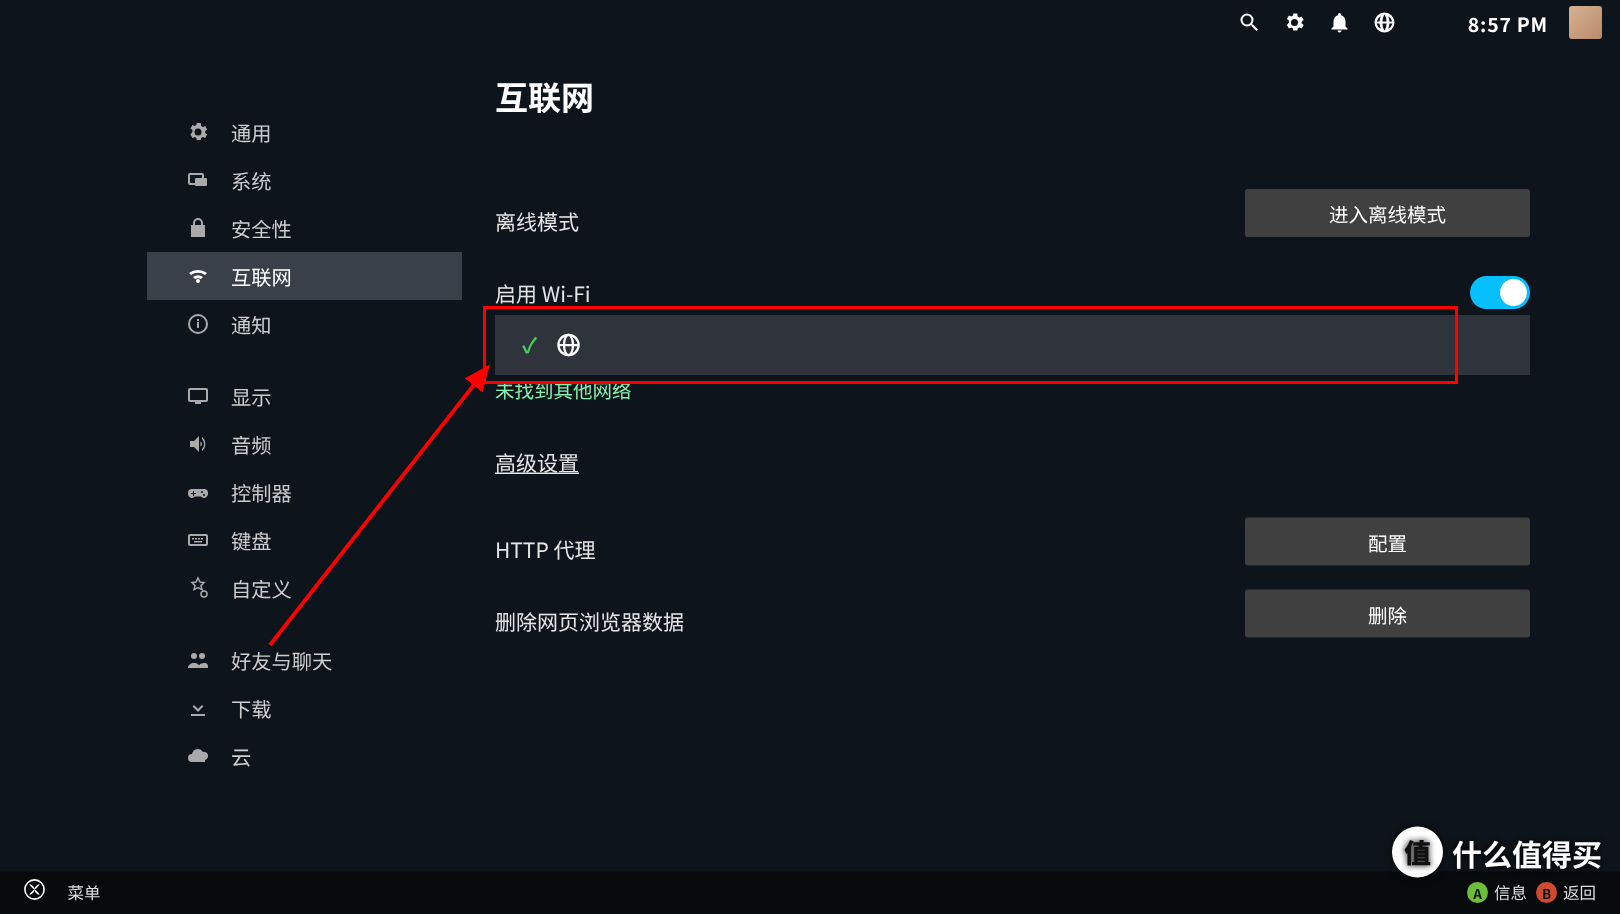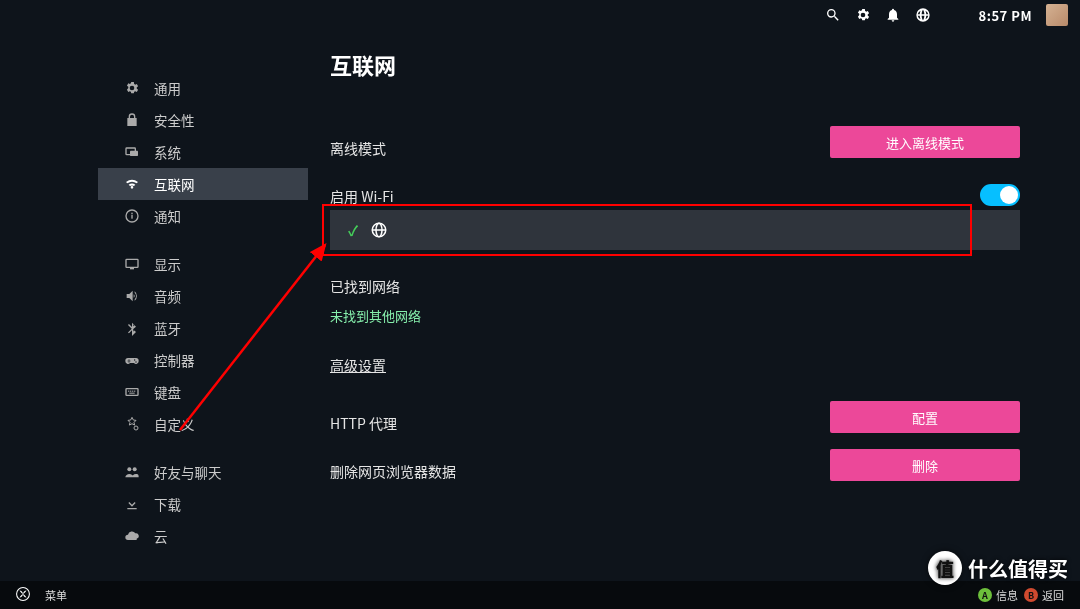--- a/index.html
+++ b/index.html
@@ -18,21 +18,21 @@
   .sidebar-item svg { width:16px; height:16px; fill:#aaa; }
   .sidebar-item.selected { background:#39404a; color:#fff; }
   .sidebar-item.selected svg { fill:#fff; }
   .sidebar-gap { height:16px; }
 
   
   .main { position:absolute; top:40px; left:330px; right:60px; bottom:40px; }
   .page-title { font-size:22px; font-weight:600; margin-top:8px; margin-bottom:22px; }
   .row { display:flex; align-items:flex-end; justify-content:space-between; height:48px; font-size:14px; color:#e5e5e5; }
   .row.first { height:56px; }
-  .btn { background:#ec4899; color:#fff; border:none; width:190px; height:32px; font-size:13px; border-radius:2px; cursor:pointer; font-family:inherit; }
+  .btn { background:#404040; color:#fff; border:none; width:190px; height:32px; font-size:13px; border-radius:2px; cursor:pointer; font-family:inherit; }
   .section-label { font-size:14px; color:#e5e5e5; }
 
   
   .toggle { width:40px; height:22px; background:#06bfff; border-radius:11px; position:relative; }
   .toggle::after { content:""; position:absolute; width:18px; height:18px; background:#fff; border-radius:50%; top:2px; right:2px; }
 
   
   .conn-wrap { position:relative; margin-top:4px; }
   .conn-row { display:flex; align-items:center; height:40px; background:#2f343c; padding:0 18px; gap:12px; font-size:14px; }
   .conn-row .check { color:#45d05a; font-weight:bold; }
@@ -96,33 +96,33 @@
       <span class="ico">
         <svg viewBox="0 0 24 24">
           <path d="M19.14 12.94a7.14 7.14 0 000-1.88l2.03-1.58-2-3.46-2.39.96a7.07 7.07 0 00-1.63-.94L14.8 3h-4l-.35 2.04a7.07 7.07 0 00-1.63.94l-2.39-.96-2 3.46 2.03 1.58a7.14 7.14 0 000 1.88L4.43 14.5l2 3.46 2.39-.96c.5.38 1.05.7 1.63.94L10.8 20h4l.35-2.04c.58-.24 1.13-.56 1.63-.94l2.39.96 2-3.46-2.03-1.58zM12 15.5A3.5 3.5 0 1115.5 12 3.5 3.5 0 0112 15.5z"></path>
         </svg>
       </span>
       <span>通用</span>
     </div>
   <div class="sidebar-item">
       <span class="ico">
         <svg viewBox="0 0 24 24">
-          <path d="M17 9V7a5 5 0 00-10 0v2H5v12h14V9h-2zm-8 0V7a3 3 0 016 0v2H9z"></path>
-        </svg>
-      </span>
-      <span>安全性</span>
-    </div>
-  <div class="sidebar-item">
-      <span class="ico">
-        <svg viewBox="0 0 24 24">
           <rect x="3" y="6" width="14" height="10" rx="1" fill="none" stroke="#aaa" stroke-width="2"></rect>
           <rect x="9" y="10" width="12" height="8" rx="1"></rect>
         </svg>
       </span>
       <span>系统</span>
+    </div>
+  <div class="sidebar-item">
+      <span class="ico">
+        <svg viewBox="0 0 24 24">
+          <path d="M17 9V7a5 5 0 00-10 0v2H5v12h14V9h-2zm-8 0V7a3 3 0 016 0v2H9z"></path>
+        </svg>
+      </span>
+      <span>安全性</span>
     </div>
   <div class="sidebar-item selected">
       <span class="ico">
         <svg viewBox="0 0 24 24">
           <path d="M3 9a15 15 0 0118 0l-2 2a12 12 0 00-14 0L3 9zm4 4a9 9 0 0110 0l-2 2a6 6 0 00-6 0l-2-2zm5 6a2 2 0 10-2-2 2 2 0 002 2z"></path>
         </svg>
       </span>
       <span>互联网</span>
     </div>
   <div class="sidebar-item">
@@ -147,28 +147,20 @@
       </span>
       <span>显示</span>
     </div>
   <div class="sidebar-item">
       <span class="ico">
         <svg viewBox="0 0 24 24">
           <path d="M4 9v6h4l5 5V4L8 9H4zm12 3a3 3 0 00-1.5-2.6v5.2A3 3 0 0016 12zm0-7v2a7 7 0 010 10v2a9 9 0 000-14z"></path>
         </svg>
       </span>
       <span>音频</span>
-    </div>
-  <div class="sidebar-item">
-      <span class="ico">
-        <svg viewBox="0 0 24 24">
-          <path d="M12 2v8.6L7.4 6 6 7.4 11.6 13 6 18.6 7.4 20l4.6-4.6V24l6-6-4.6-4 4.6-4-6-6zm2 4.8L15.6 8 14 9.6V6.8zm0 10.4v-2.8L15.6 16 14 17.2z"></path>
-        </svg>
-      </span>
-      <span>蓝牙</span>
     </div>
   <div class="sidebar-item">
       <span class="ico">
         <svg viewBox="0 0 24 24">
           <path d="M6 9h12a4 4 0 014 4v1a4 4 0 01-7 2.6H9A4 4 0 012 14v-1a4 4 0 014-4zm1 2v2H5v1h2v2h1v-2h2v-1H8v-2H7zm9 0a1 1 0 101 1 1 1 0 00-1-1zm2 3a1 1 0 101 1 1 1 0 00-1-1z"></path>
         </svg>
       </span>
       <span>控制器</span>
     </div>
   <div class="sidebar-item">
@@ -242,21 +234,20 @@
       <span class="check">✓</span>
       <span class="globe"><svg viewBox="0 0 24 24">
             <circle cx="12" cy="12" r="9" fill="none" stroke="#fff" stroke-width="2"></circle>
             <ellipse cx="12" cy="12" rx="4" ry="9" fill="none" stroke="#fff" stroke-width="2"></ellipse>
             <line x1="3" y1="12" x2="21" y2="12" stroke="#fff" stroke-width="2"></line>
           </svg></span>
     </div>
     <div class="red-box"></div>
   </div>
 
-  <div class="subhead">已找到网络</div>
   <div class="muted">未找到其他网络</div>
 
   <div class="subhead" style="margin-top:30px;text-decoration:underline;">高级设置</div>
 
   <div class="row">
     <span class="section-label">HTTP 代理</span>
     <button class="btn">配置</button>
   </div>
 
   <div class="row">

